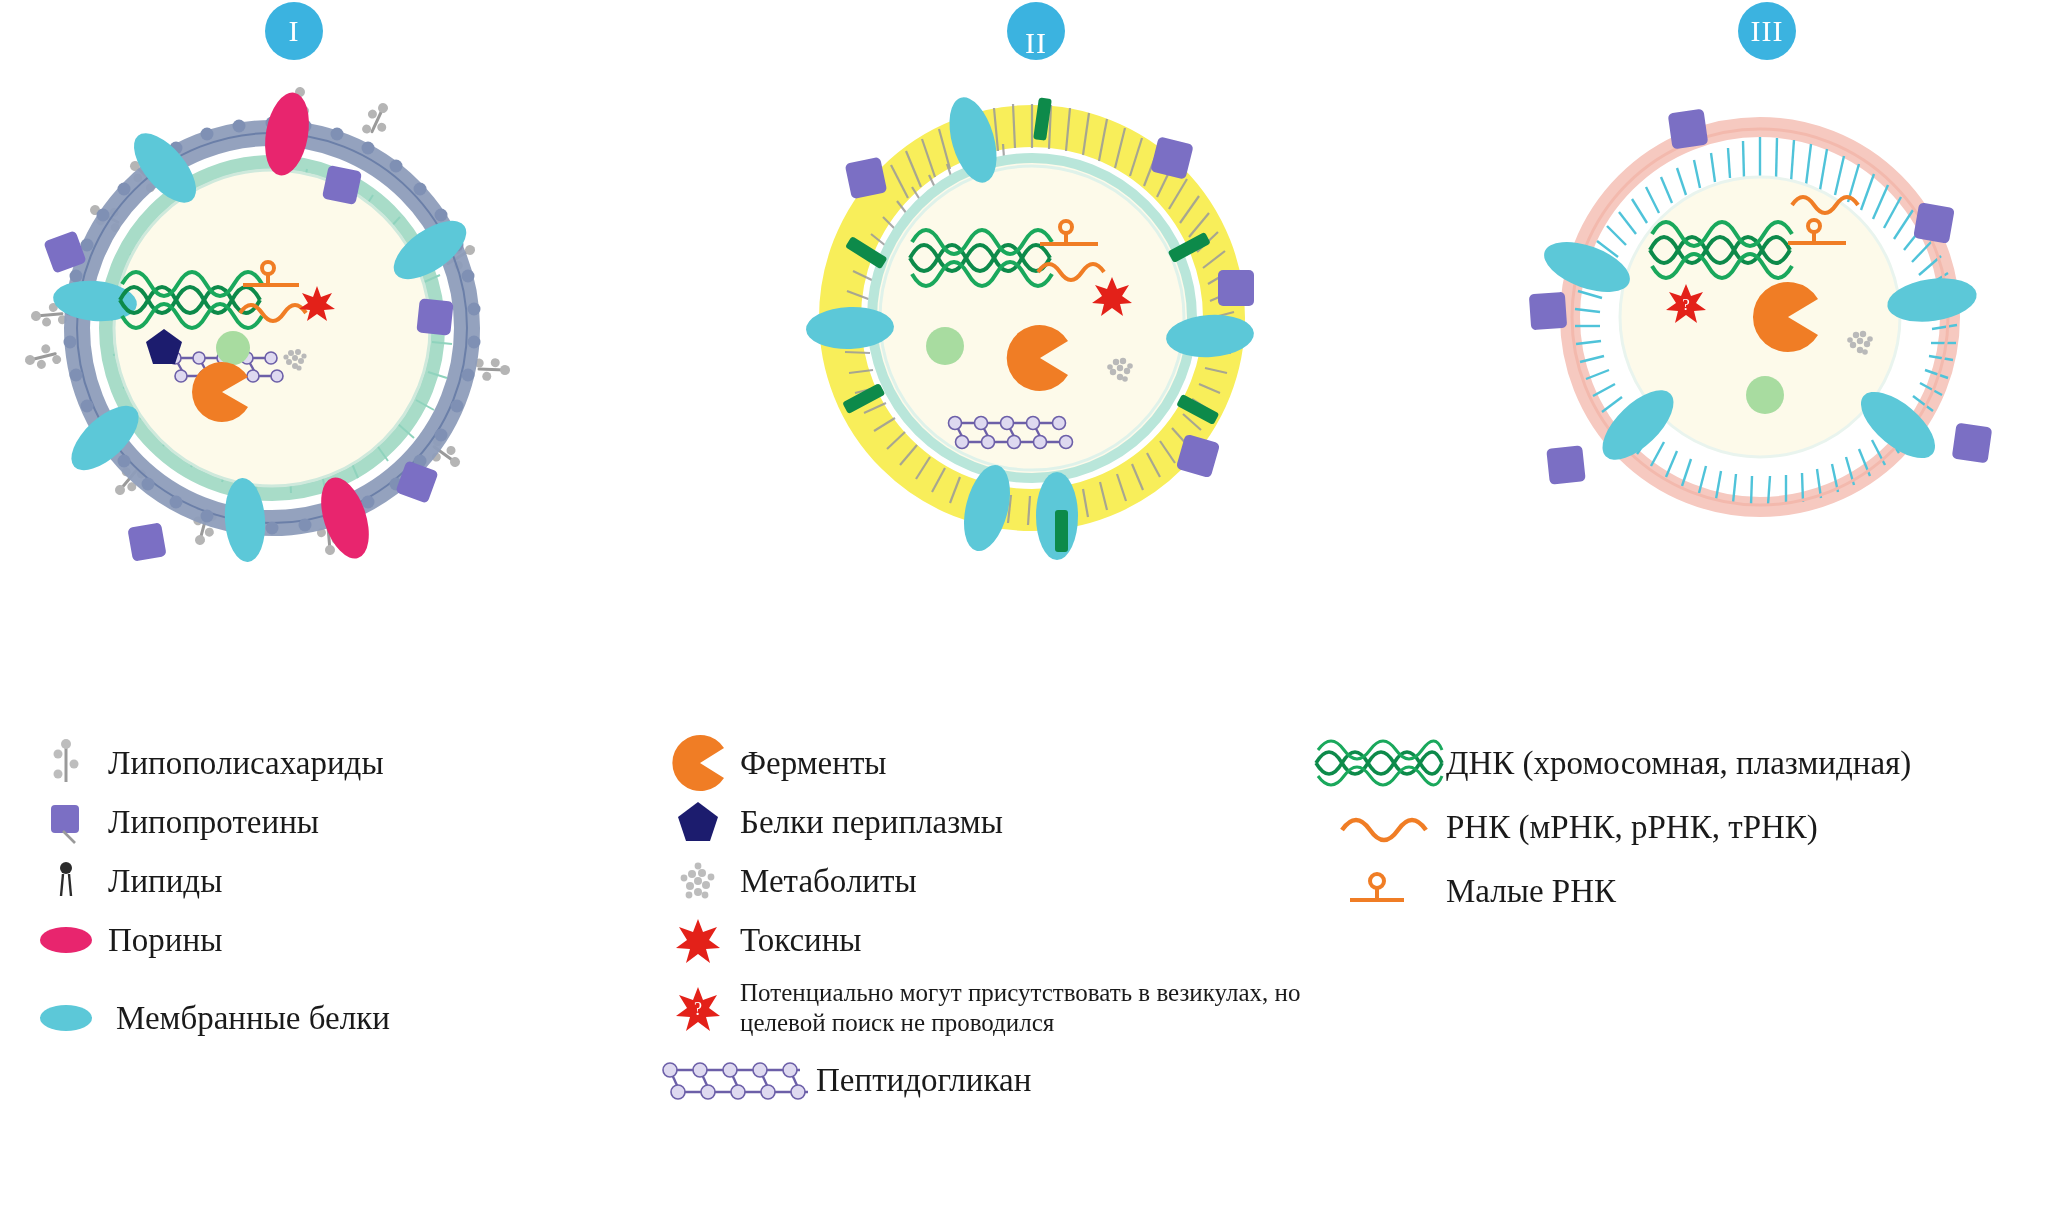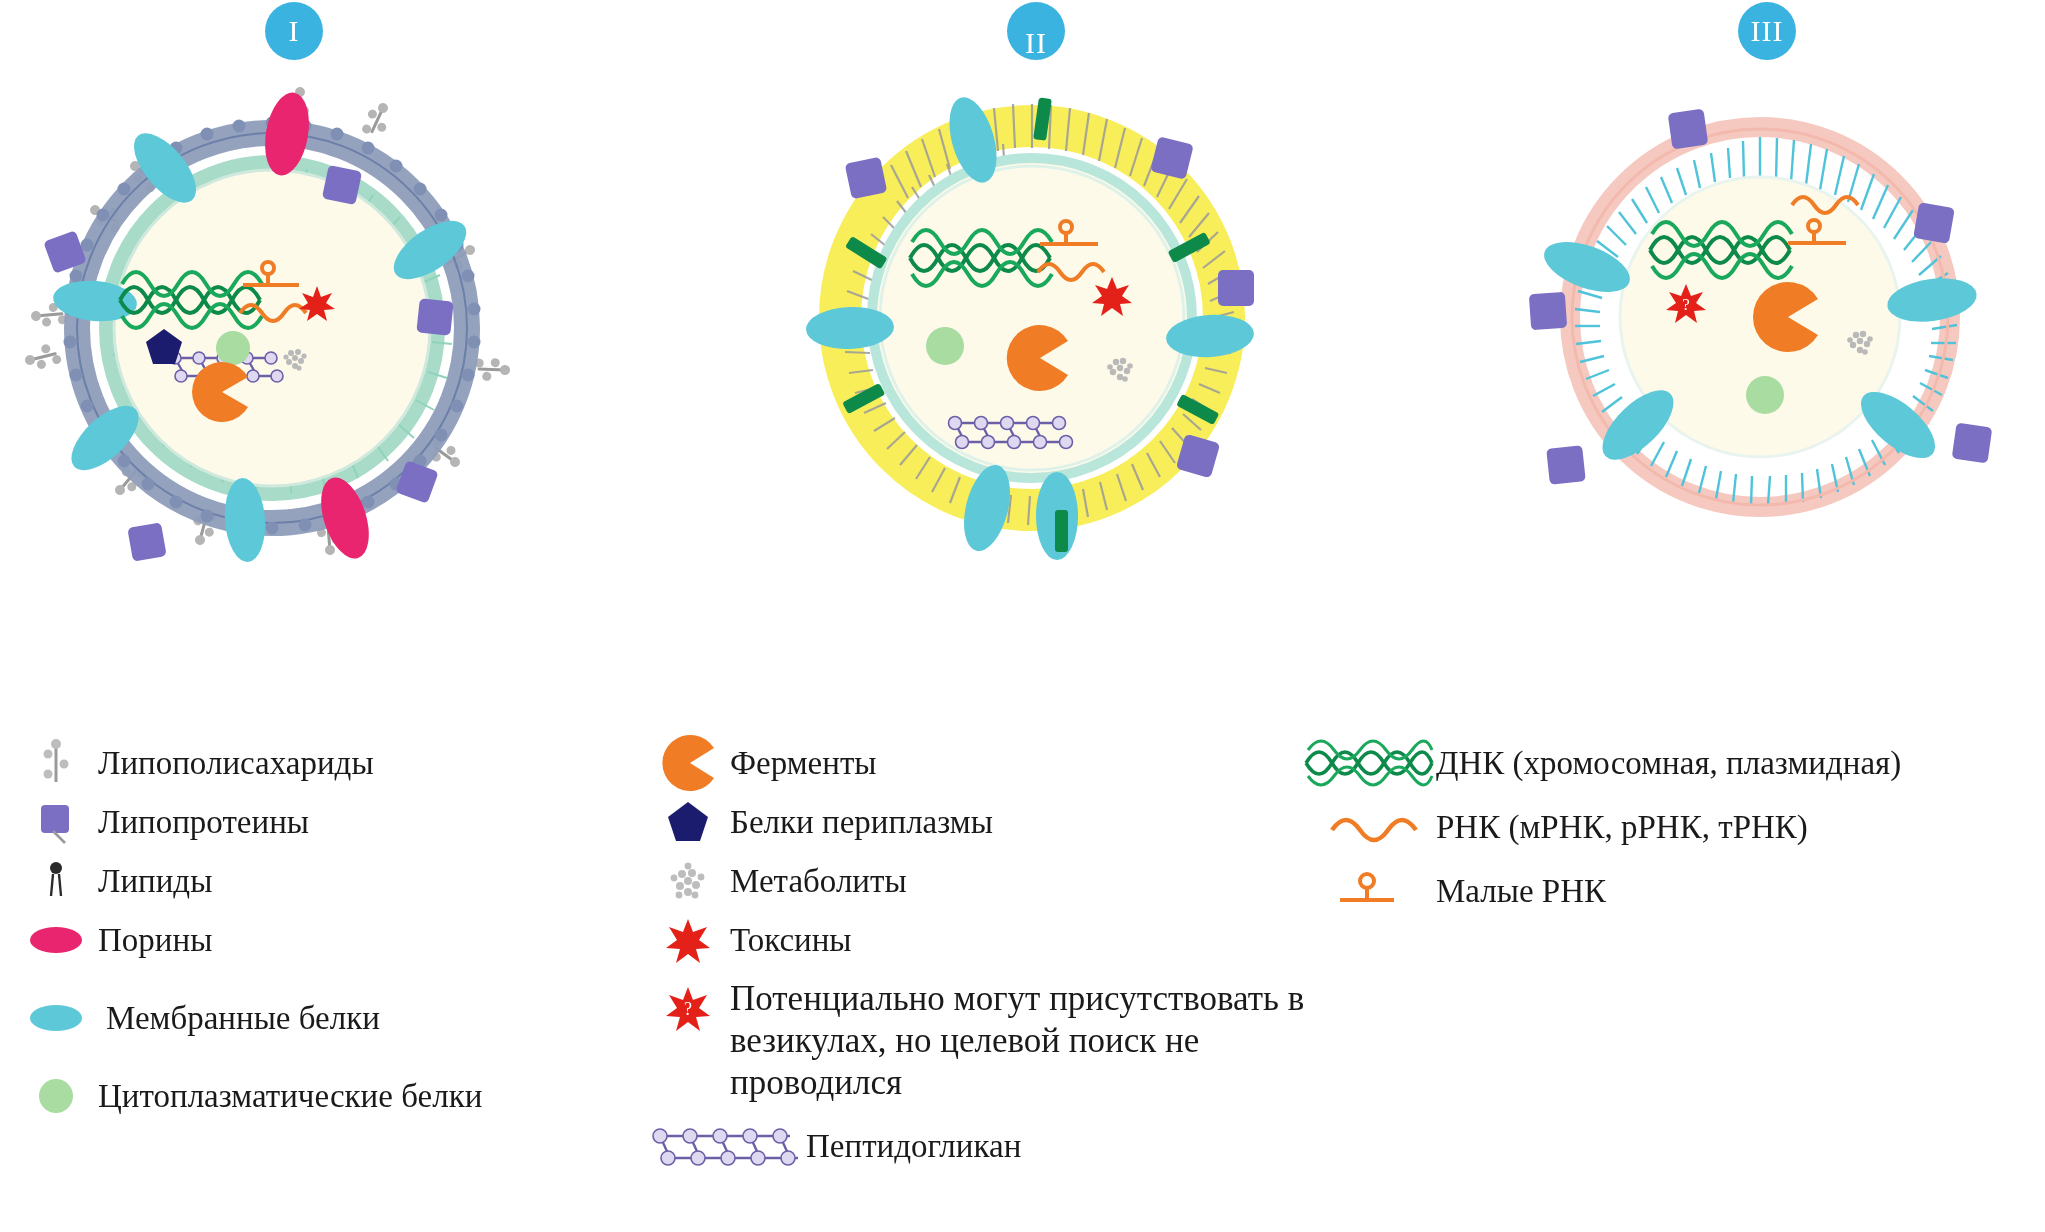--- a/index.html
+++ b/index.html
@@ -10,26 +10,26 @@
   .panel-badge{
     position:absolute;width:58px;height:58px;border-radius:50%;
     background:#3bb3e0;color:#fff;display:flex;align-items:center;justify-content:center;
     font-family:"Liberation Serif",serif;font-size:30px;font-weight:400;letter-spacing:1px;
   }
 
   
   .cell{position:absolute;}
 
   
-  .legend{position:absolute;left:6px;top:735px;width:1681px;height:497px;}
+  .legend{position:absolute;left:16px;top:735px;width:1681px;height:497px;}
   .legend-col{position:absolute;top:0;}
   .legend-row{display:flex;align-items:center;margin-bottom:3px;}
   .legend-ico{width:84px;min-width:84px;height:56px;display:flex;align-items:center;justify-content:center;}
   .legend-label{font-family:"Liberation Serif",serif;font-size:33px;line-height:1.18;color:#1a1a1a;}
-  .legend-label.multiline{font-size:35px;line-height:1.2;}
+  .legend-label.multiline{font-size:25px;line-height:1.2;}
 
   .col1{left:8px;width:620px;}
   .col2{left:640px;width:700px;}
   .col3{left:1290px;width:760px;}
 
   svg{display:block;overflow:visible;}
 </style>
 </head>
 <body>
 
@@ -602,28 +602,20 @@
 
       <div class="legend-row" style="margin-bottom:22px;gap:8px;">
         <div class="legend-ico">
           <svg width="62" height="44" viewBox="0 0 62 44">
             <ellipse cx="31" cy="22" rx="26" ry="13" fill="#5cc8d8"></ellipse>
           </svg>
         </div>
         <div class="legend-label">Мембранные белки</div>
       </div>
 
-      <div class="legend-row">
-        <div class="legend-ico">
-          <svg width="50" height="50" viewBox="0 0 50 50">
-            <circle cx="25" cy="25" r="17" fill="#a8dca0"></circle>
-          </svg>
-        </div>
-        <div class="legend-label">Цитоплазматические белки</div>
-      </div>
 
     </div>
 
     <div class="legend-col col2">
 
       <div class="legend-row">
         <div class="legend-ico">
           <svg width="56" height="52" viewBox="0 0 56 52">
             <path fill="#f07d25" d="M30,26 L54,11 A28,28 0 1 0 54,41 Z"></path>
           </svg>

